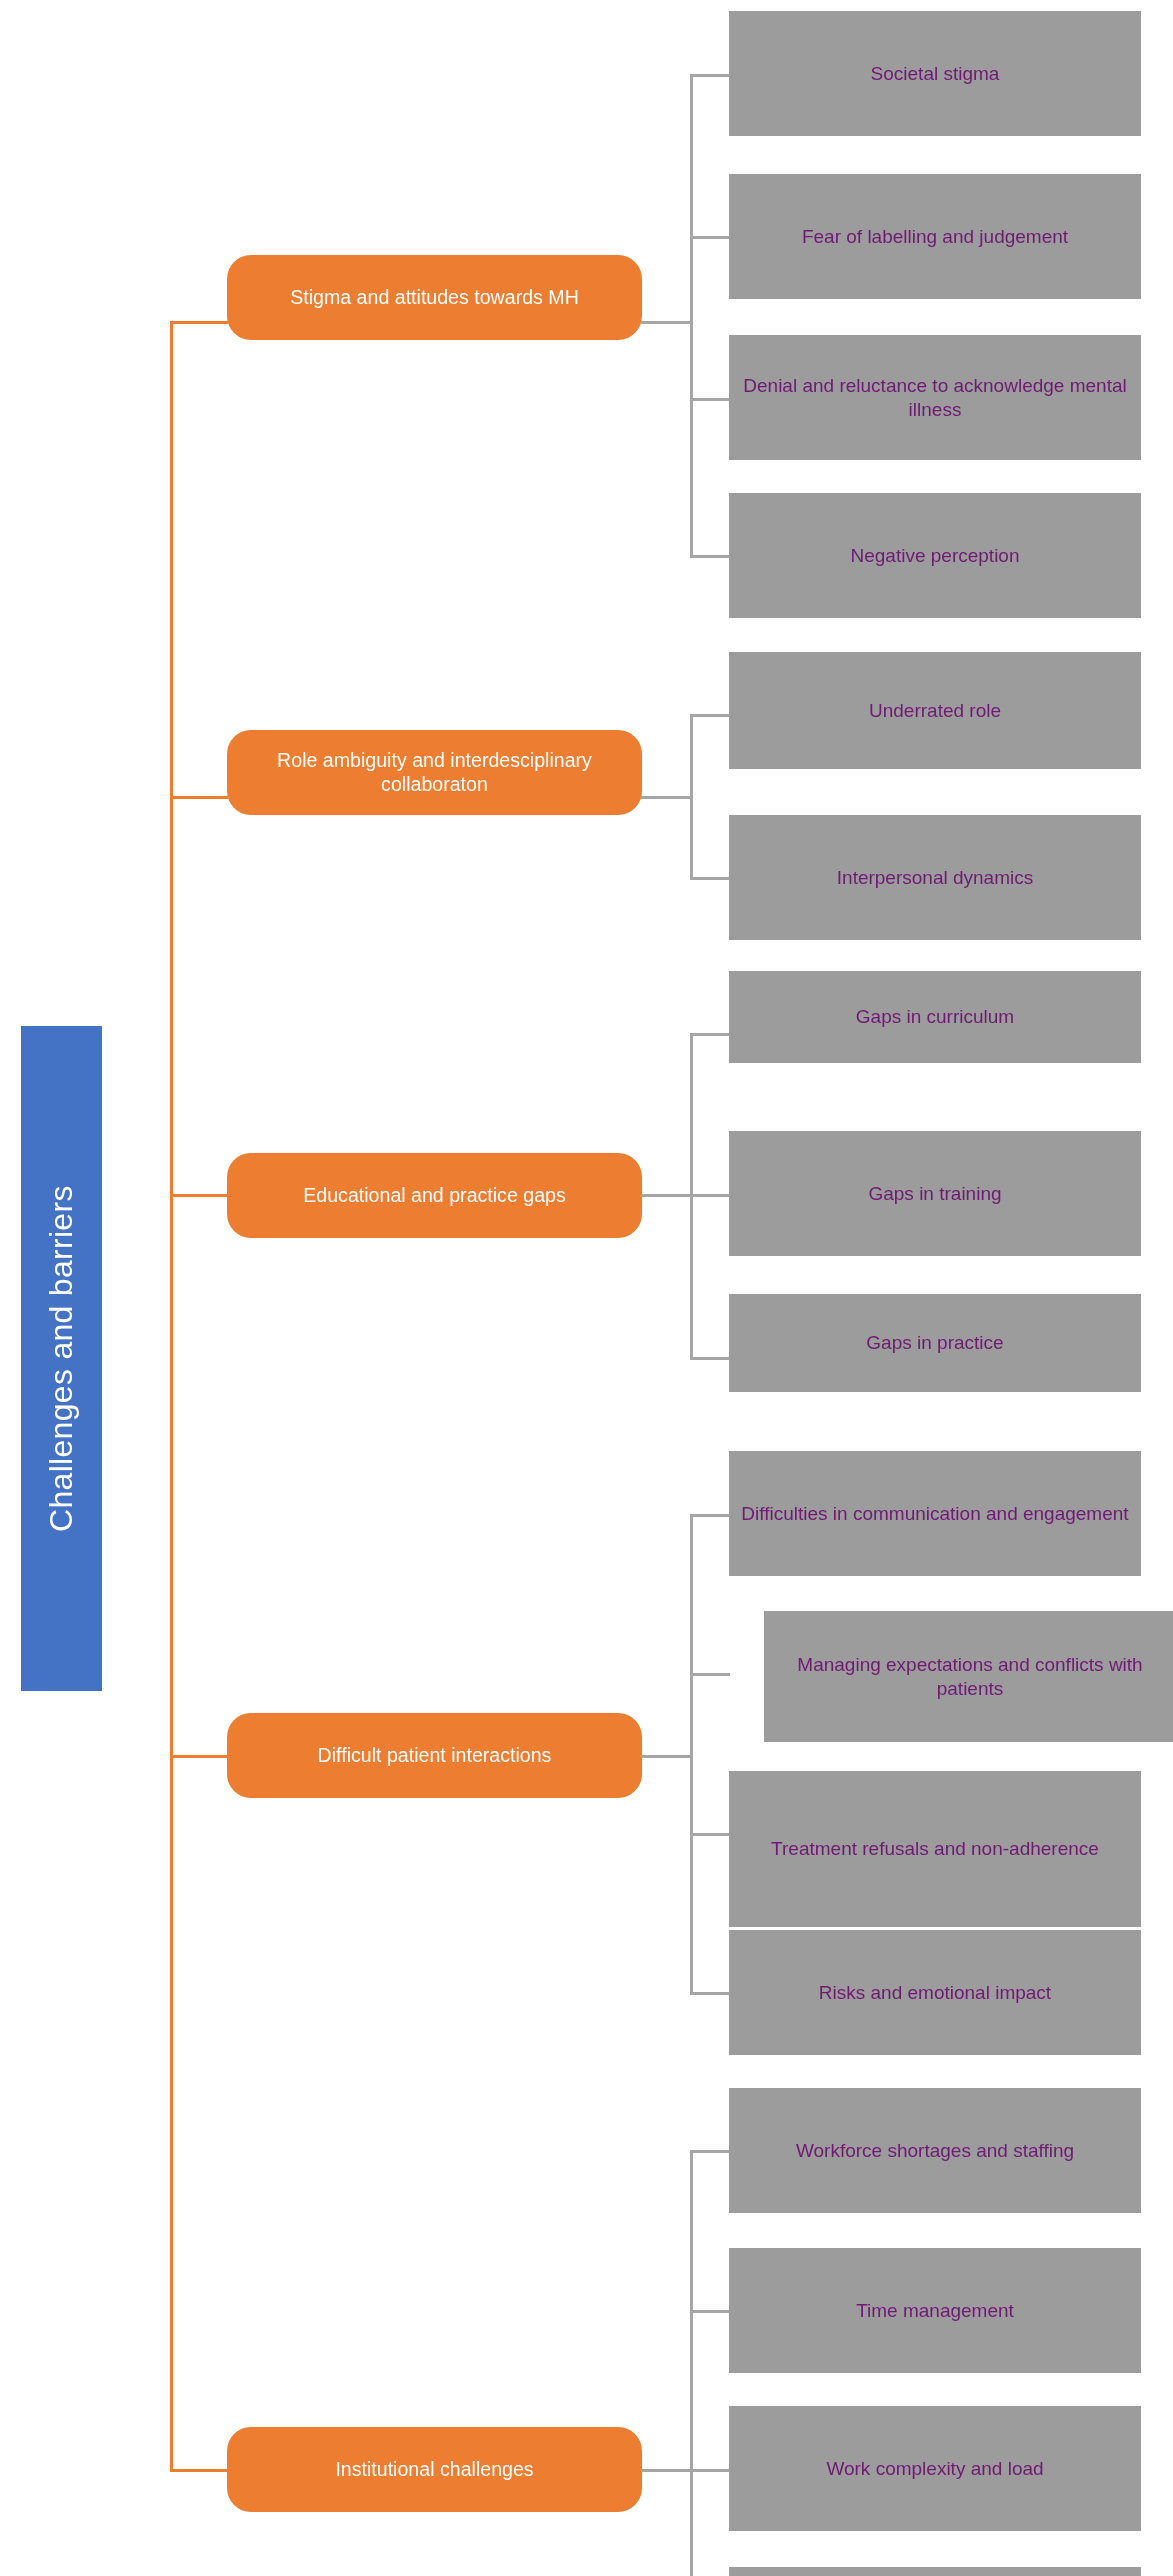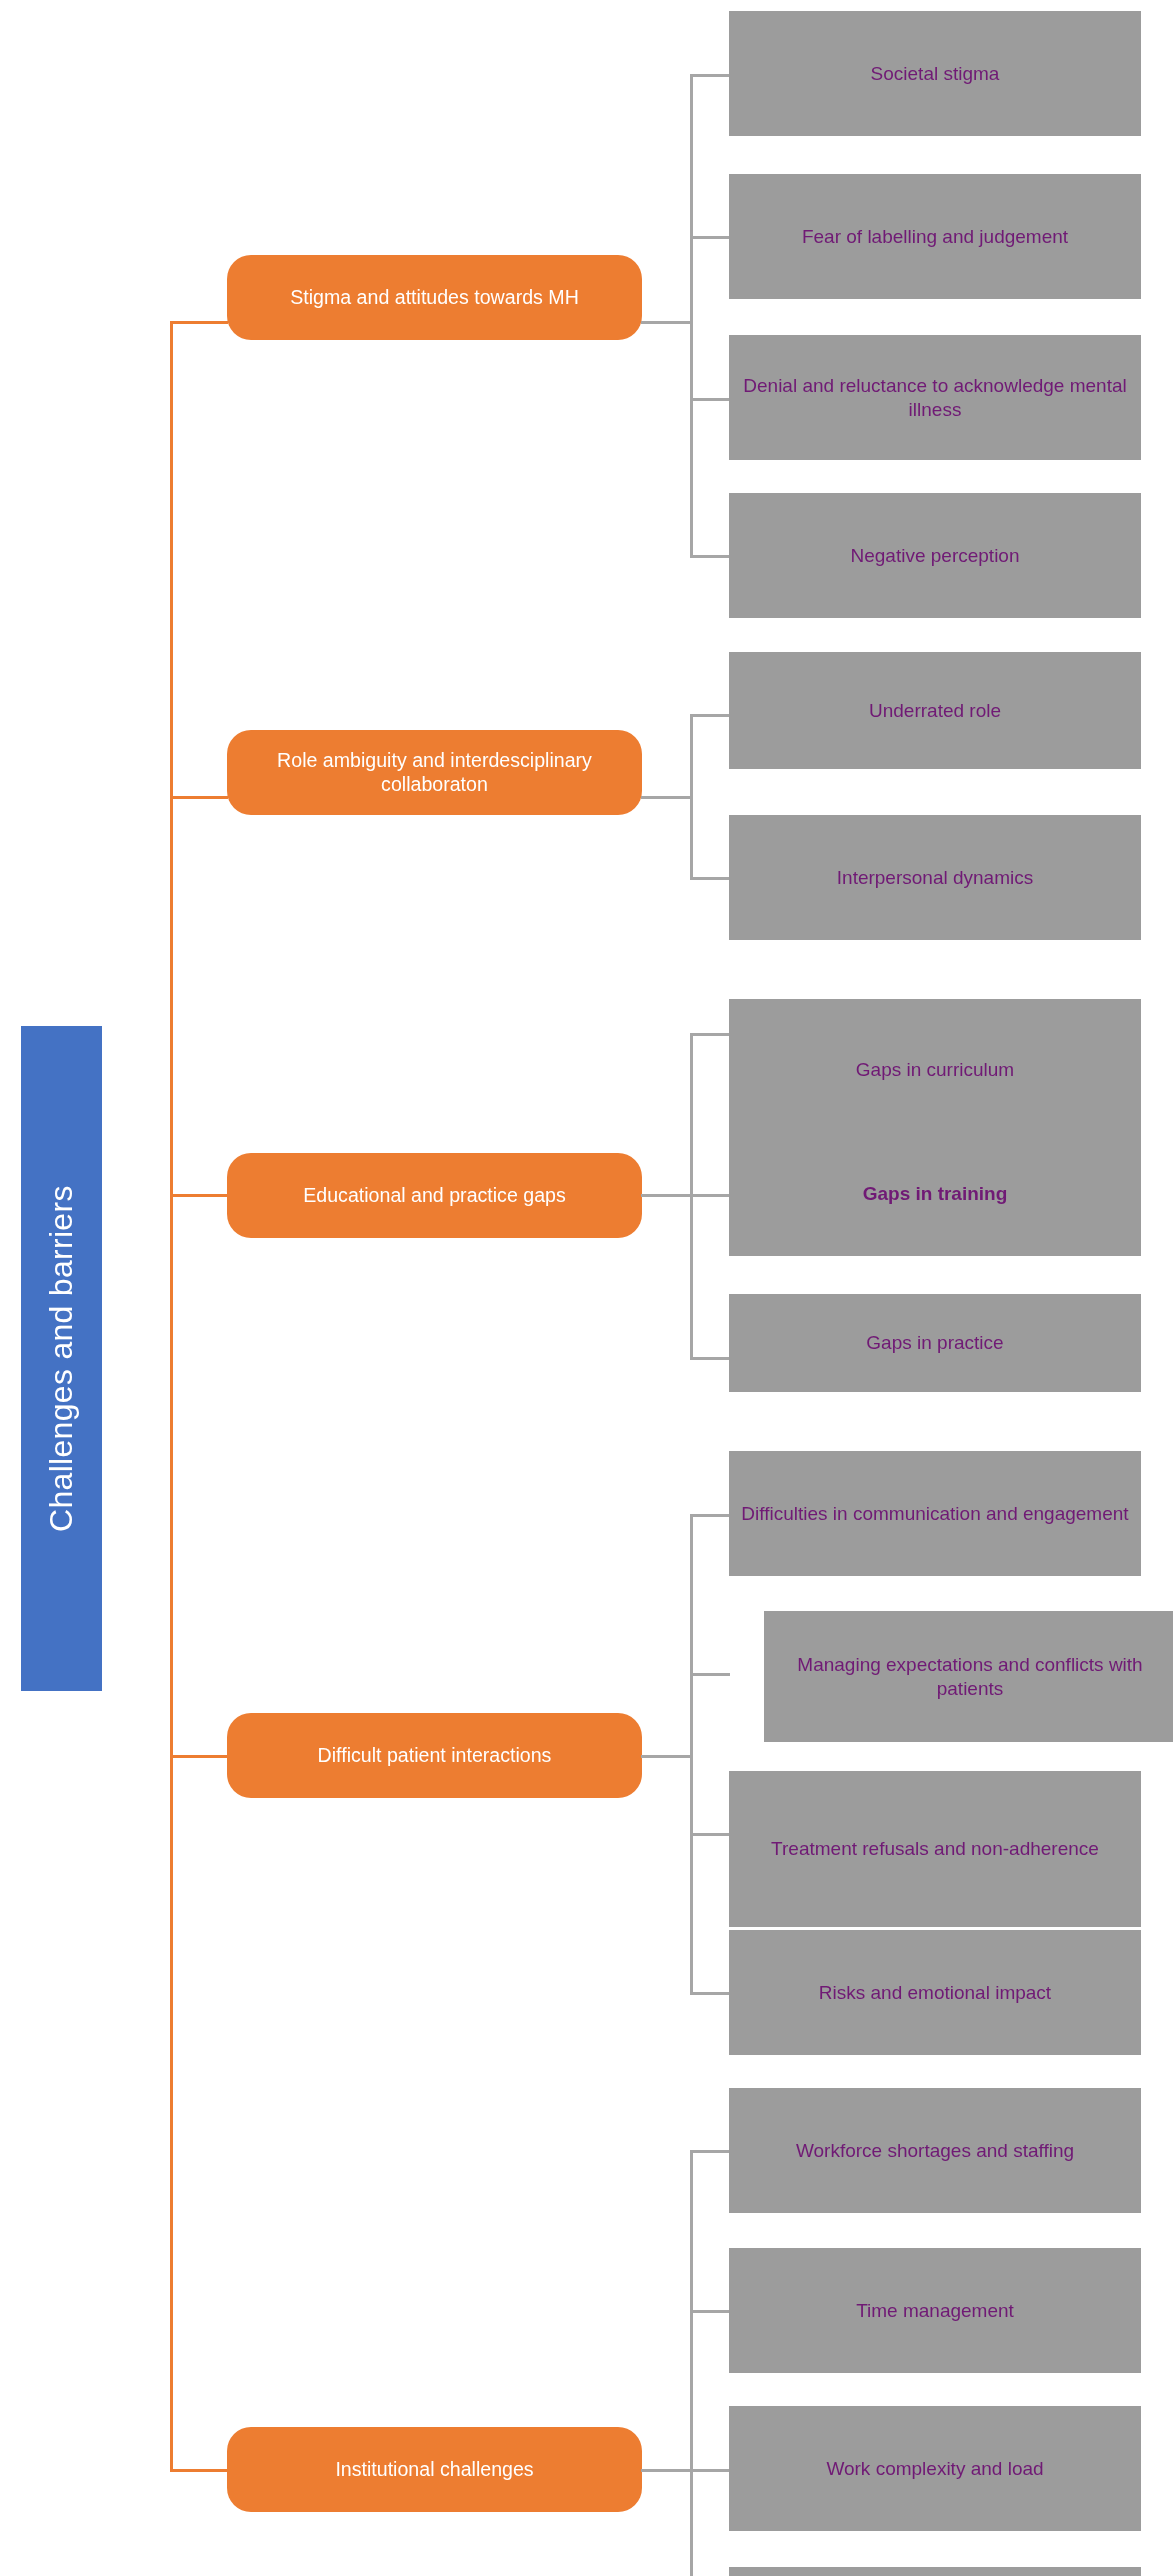--- a/index.html
+++ b/index.html
@@ -151,24 +151,24 @@
 
   <div class="l1-node" style="top:1153px; height:85px;">
     <span>Educational and practice gaps</span>
   </div>
   <div class="conn-v-grey" style="left:690px; top:1034px; height:325px;"></div>
   <div class="conn-h-grey" style="left:641px; top:1194px; width:50px;"></div>
   <div class="conn-h-grey" style="left:690px; top:1033px; width:40px;"></div>
   <div class="conn-h-grey" style="left:690px; top:1194px; width:40px;"></div>
   <div class="conn-h-grey" style="left:690px; top:1357px; width:40px;"></div>
 
-  <div class="l2-node" style="top:999px; height:142px;">
+  <div class="l2-node" style="top:971px; height:92px;">
     <span>Gaps in curriculum</span>
   </div>
-  <div class="l2-node" style="top:1131px; height:125px;font-weight:bold;">
+  <div class="l2-node" style="top:1131px; height:125px;">
     <span>Gaps in training</span>
   </div>
   <div class="l2-node" style="top:1294px; height:98px;">
     <span>Gaps in practice</span>
   </div>
 
   <div class="l1-node" style="top:1713px; height:85px;">
     <span>Difficult patient interactions</span>
   </div>
   <div class="conn-v-grey" style="left:690px; top:1515px; height:479px;"></div>

